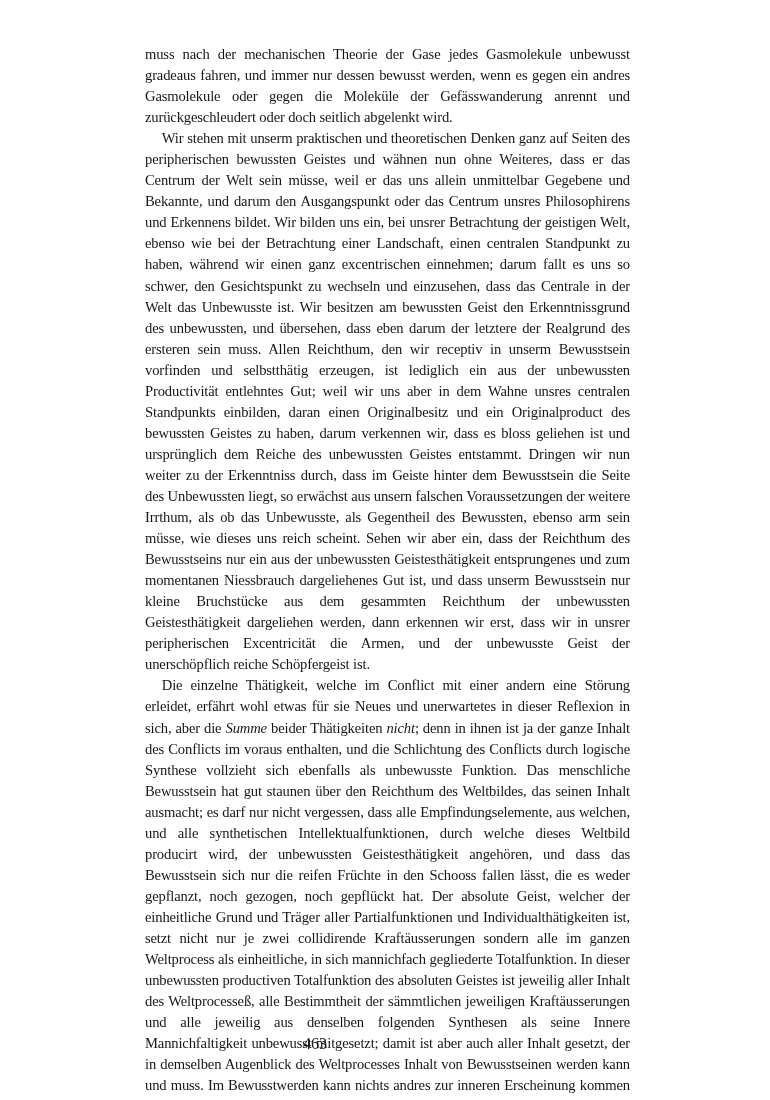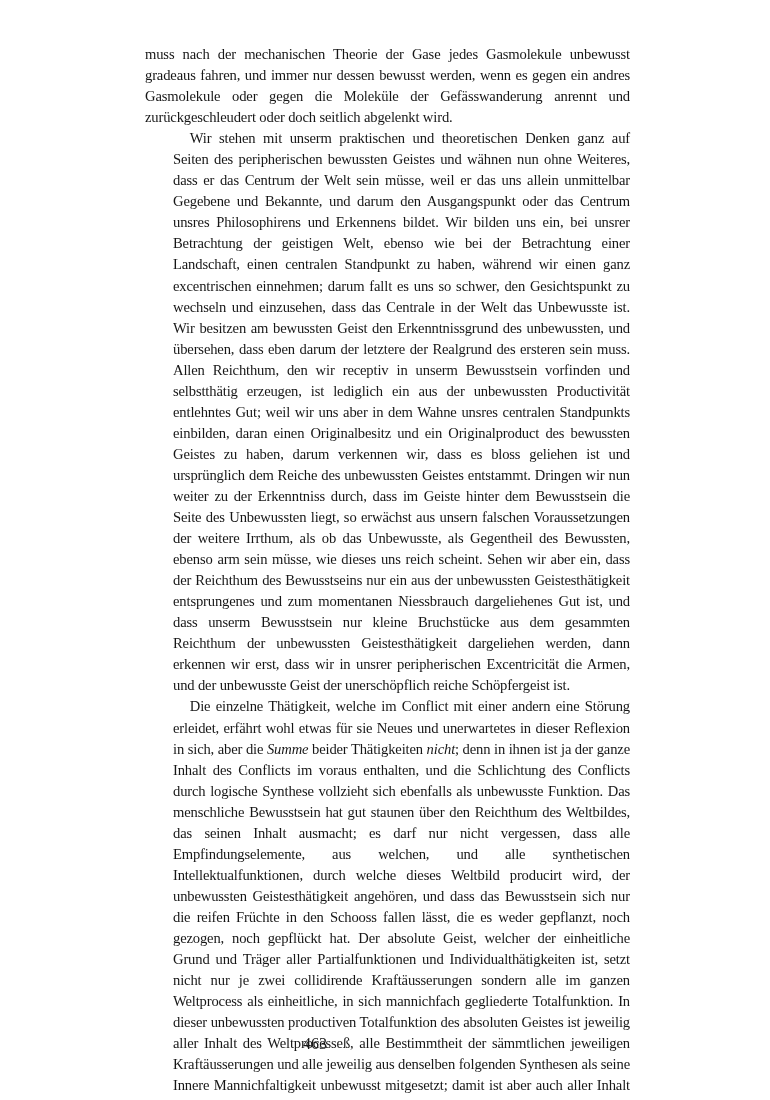--- a/index.html
+++ b/index.html
@@ -35,21 +35,20 @@
     line-height: 21.05px;
     text-align: justify;
     text-justify: inter-word;
     hyphens: manual;
     -webkit-hyphens: manual;
     color: #161616;
     letter-spacing: -0.01em;
   }
   .para + .para {
     text-indent: 1.15em;
-    margin-left: 28px;
   }
   .para.indented {
     text-indent: 1.15em;
   }
   .para em {
   }
   .folio {
     position: absolute;
     left: 0;
     top: 1037px;

